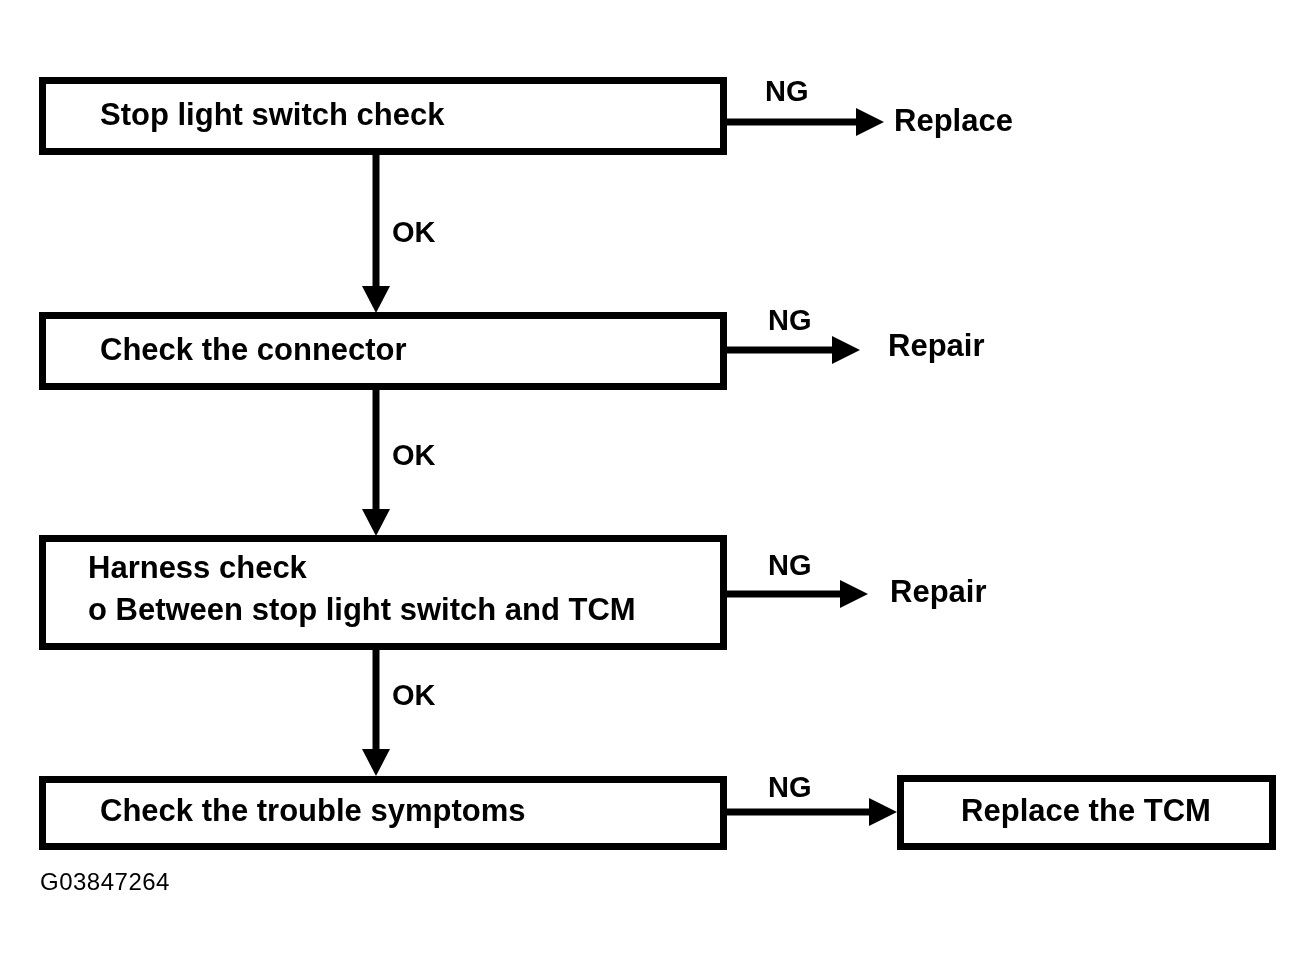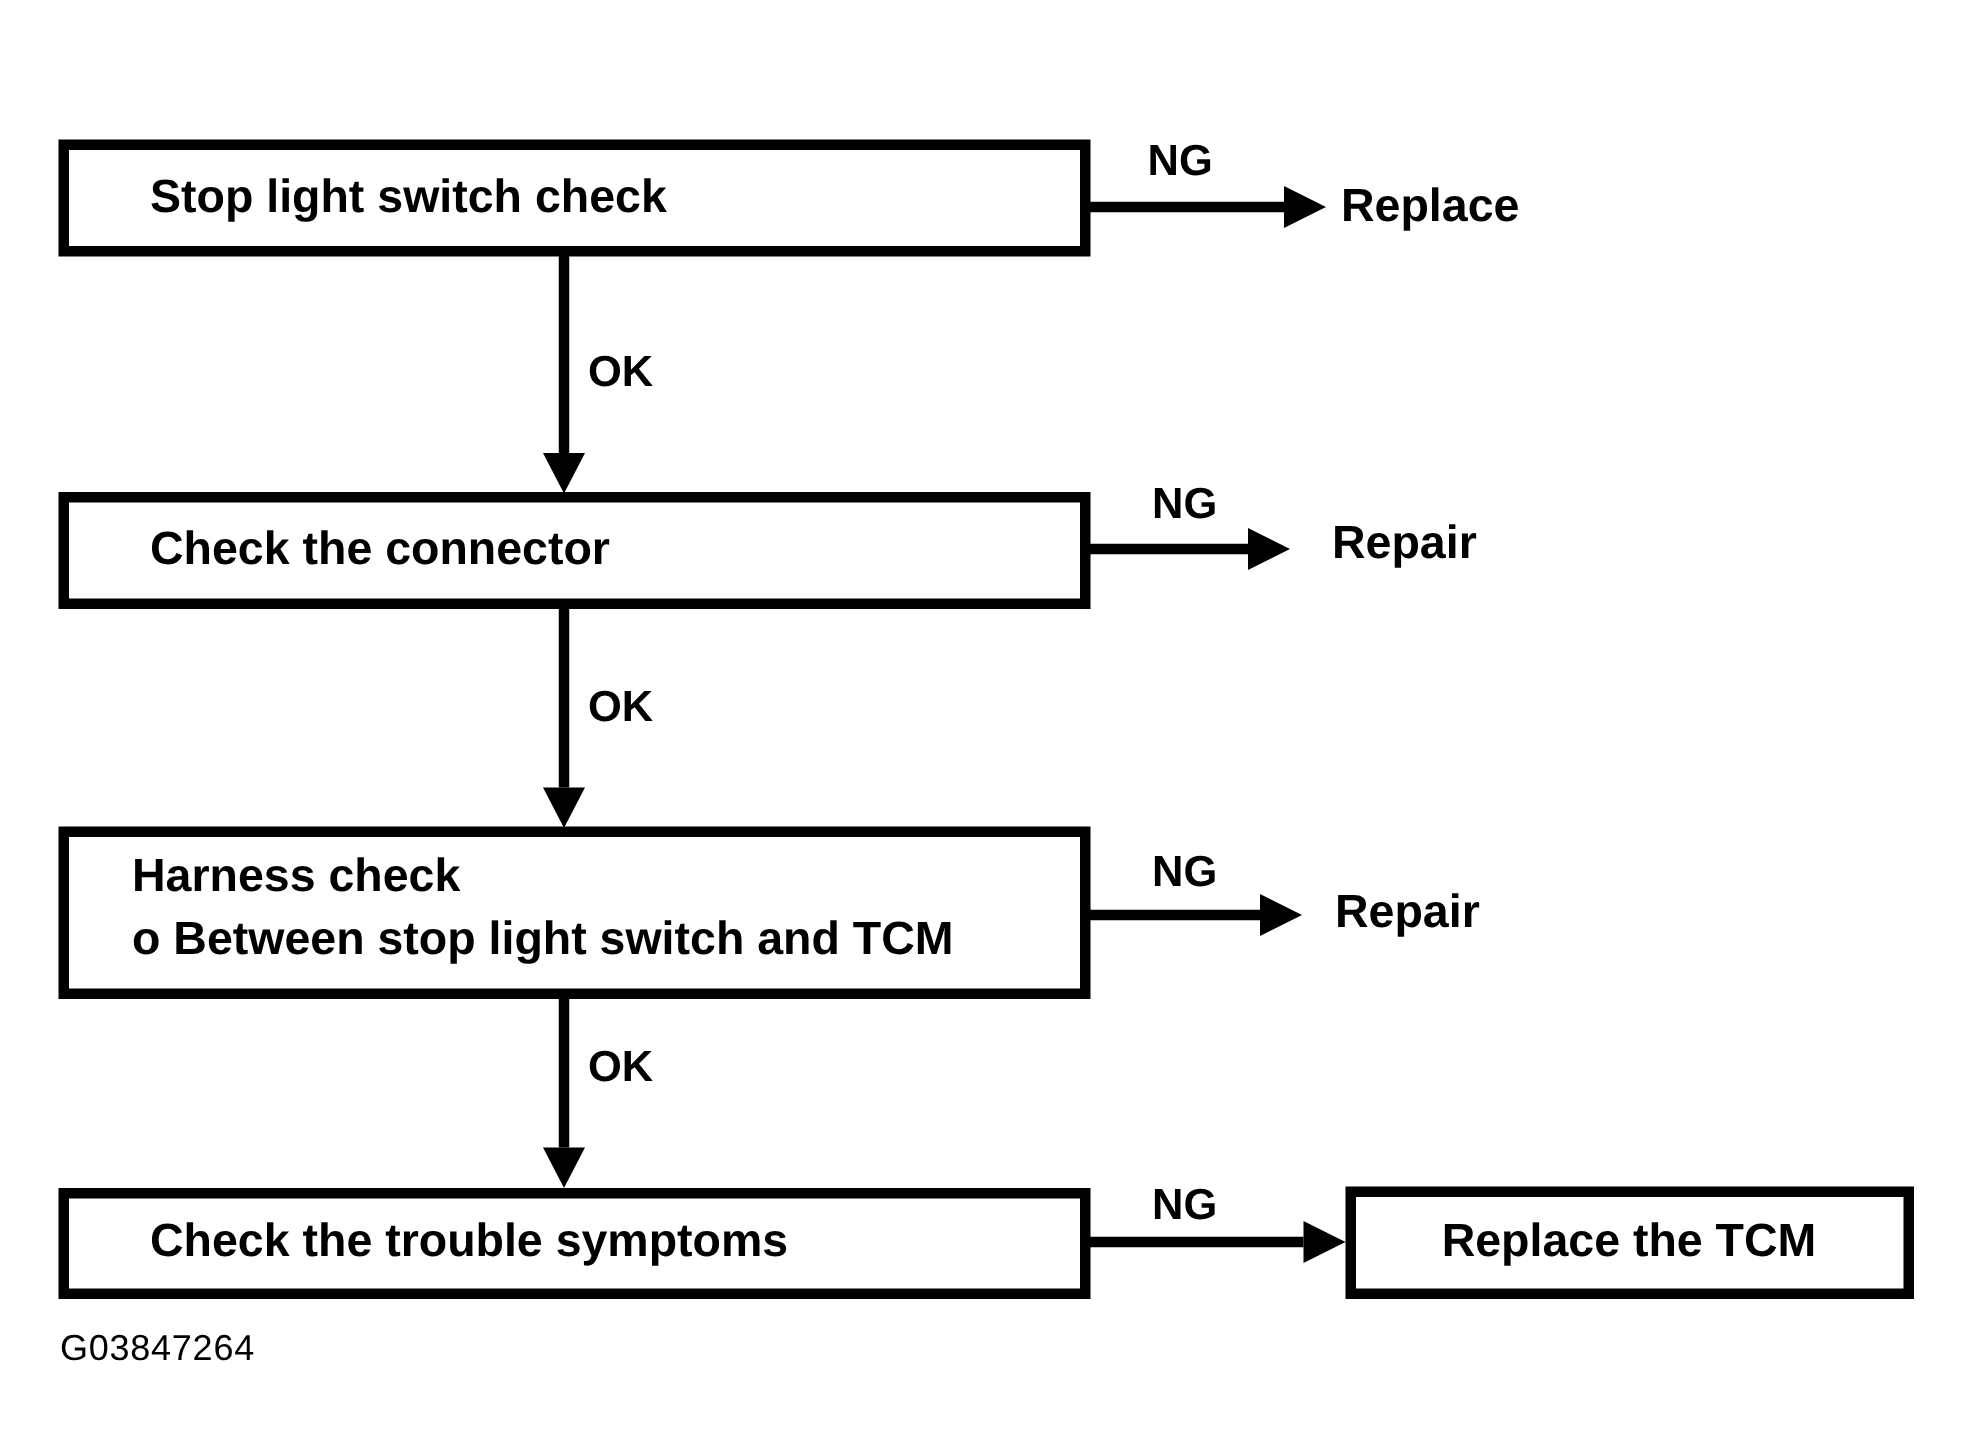--- a/index.html
+++ b/index.html
@@ -15,21 +15,20 @@
     font-family: "Liberation Sans", sans-serif;
     color: #000000;
     overflow: hidden;
   }
   #flow-root {
     position: absolute;
     left: 0;
     top: 0;
     width: 1313px;
     height: 808px;
-    margin-top: 16px;
   }
   svg#flow-svg {
     display: block;
     width: 1313px;
     height: 970px;
   }
   .proc-box {
     fill: #ffffff;
     stroke: #000000;
     stroke-width: 7;

